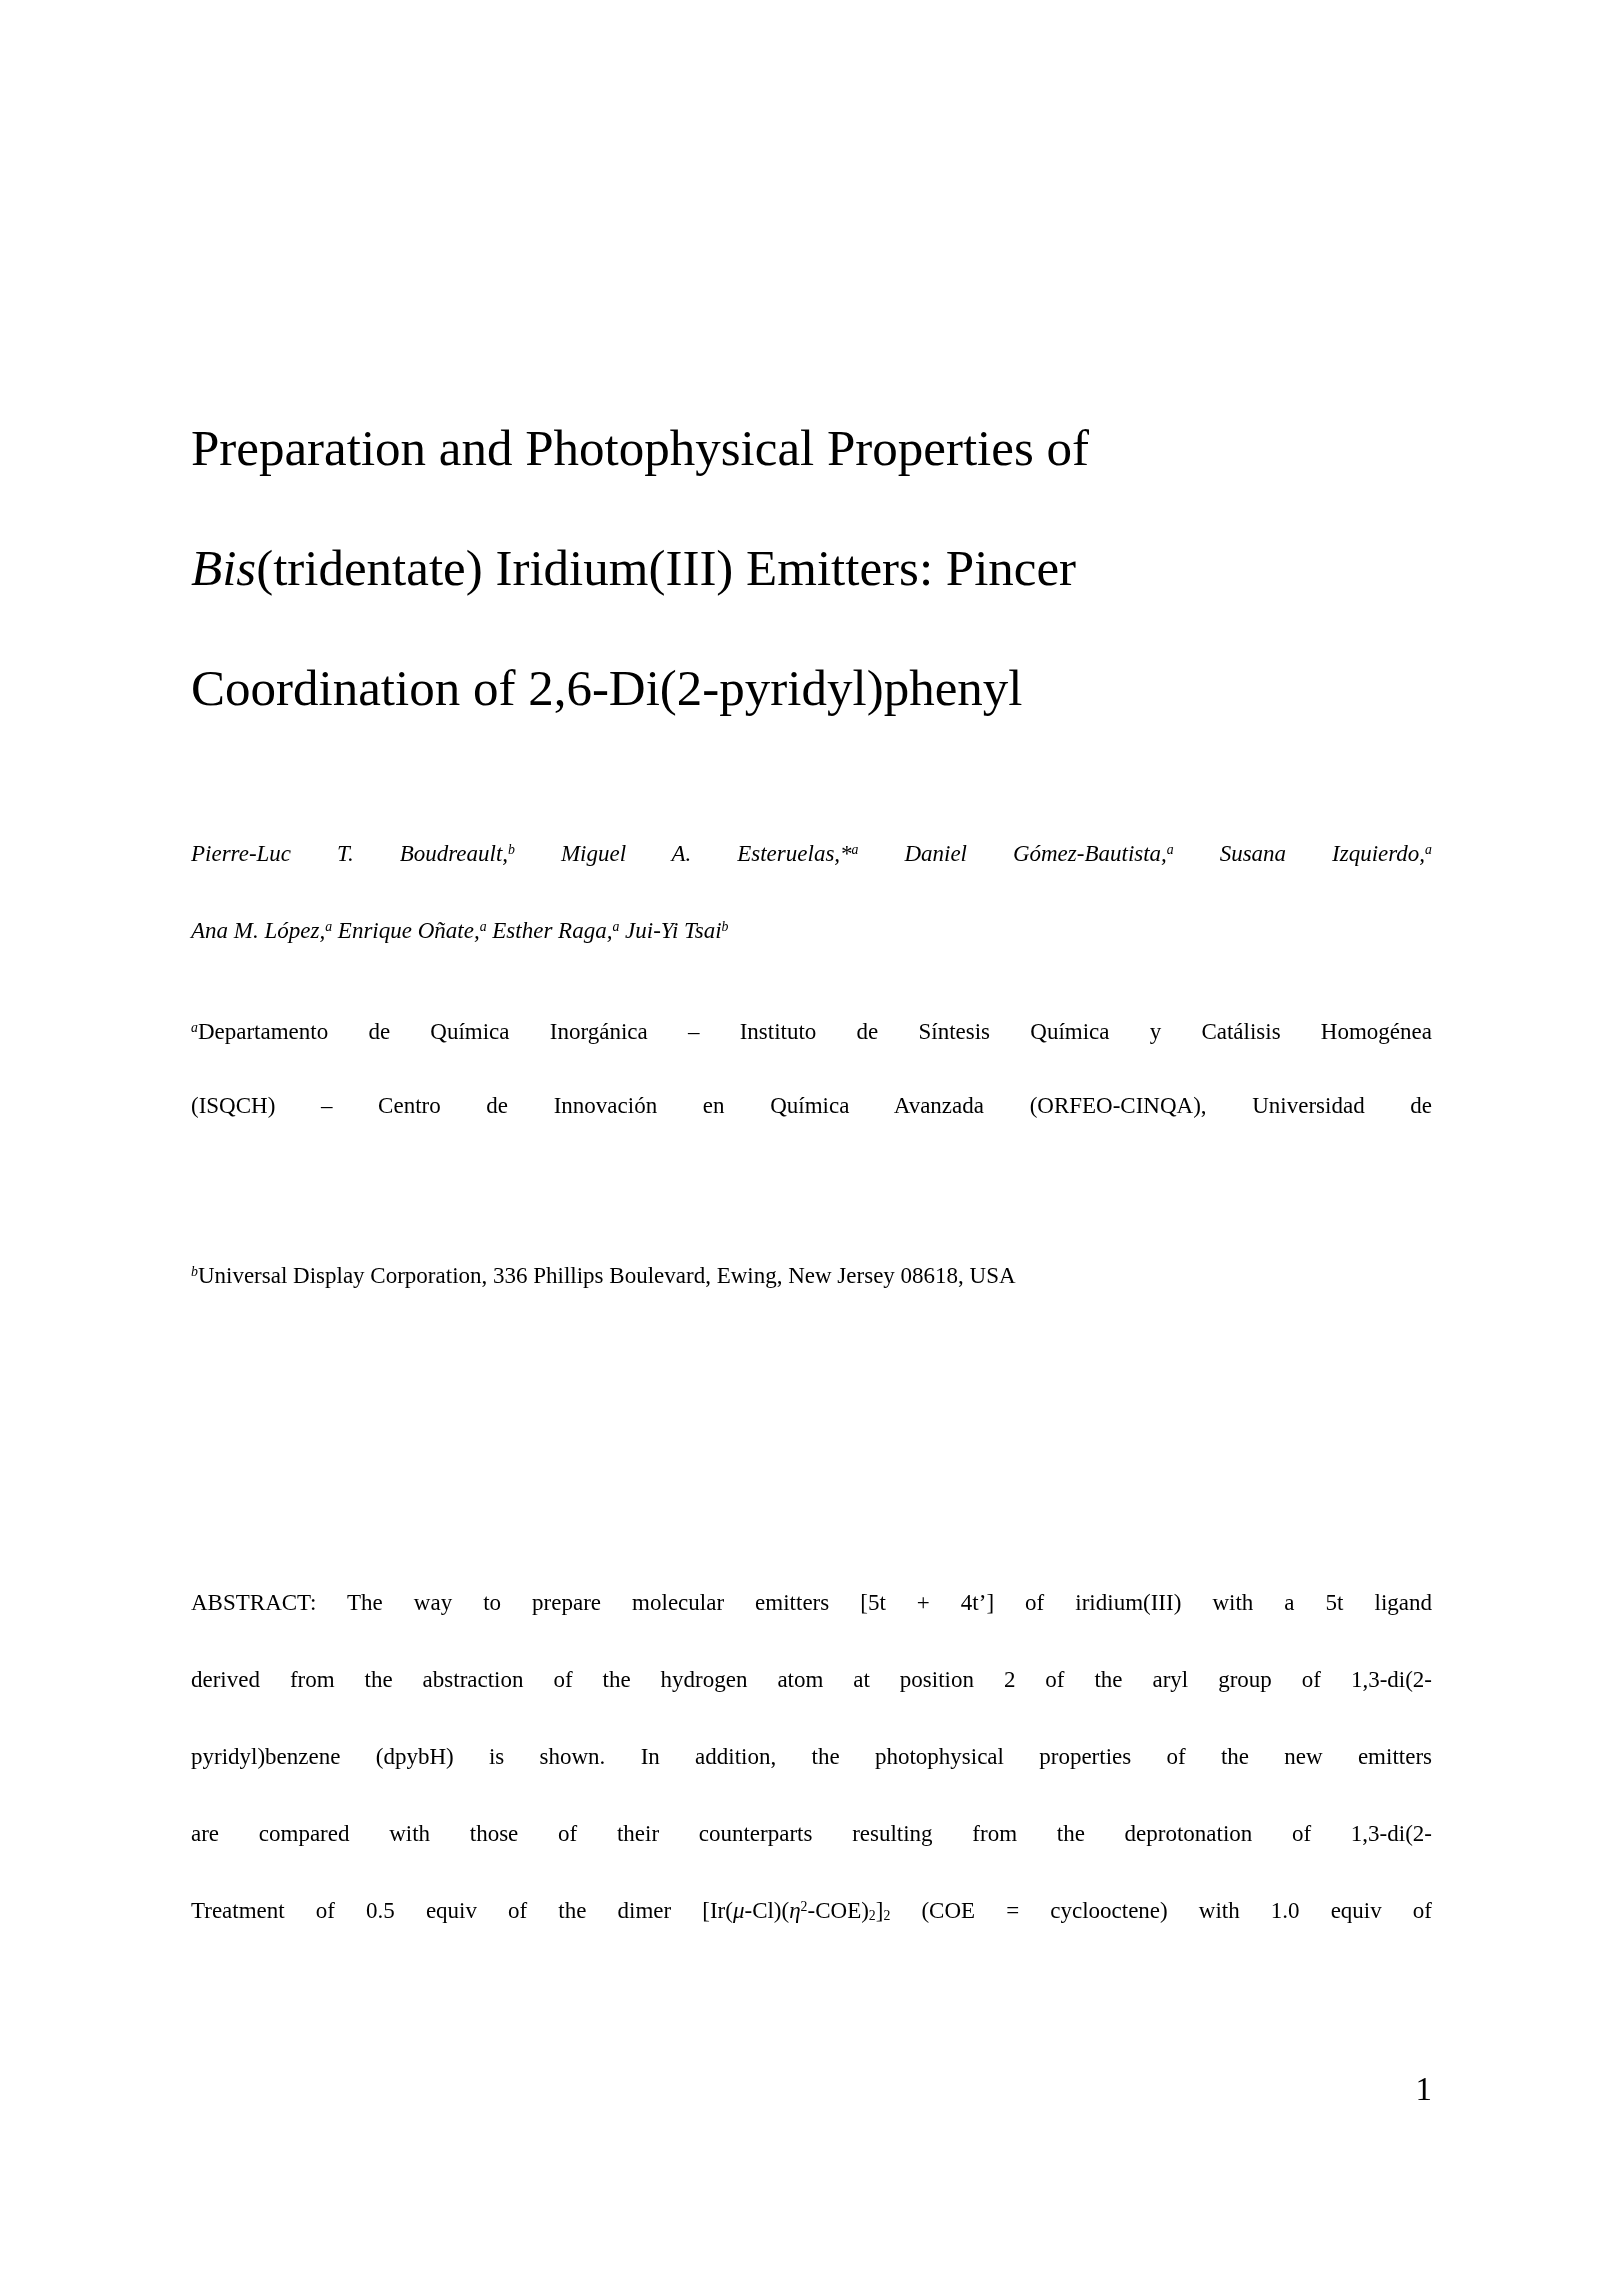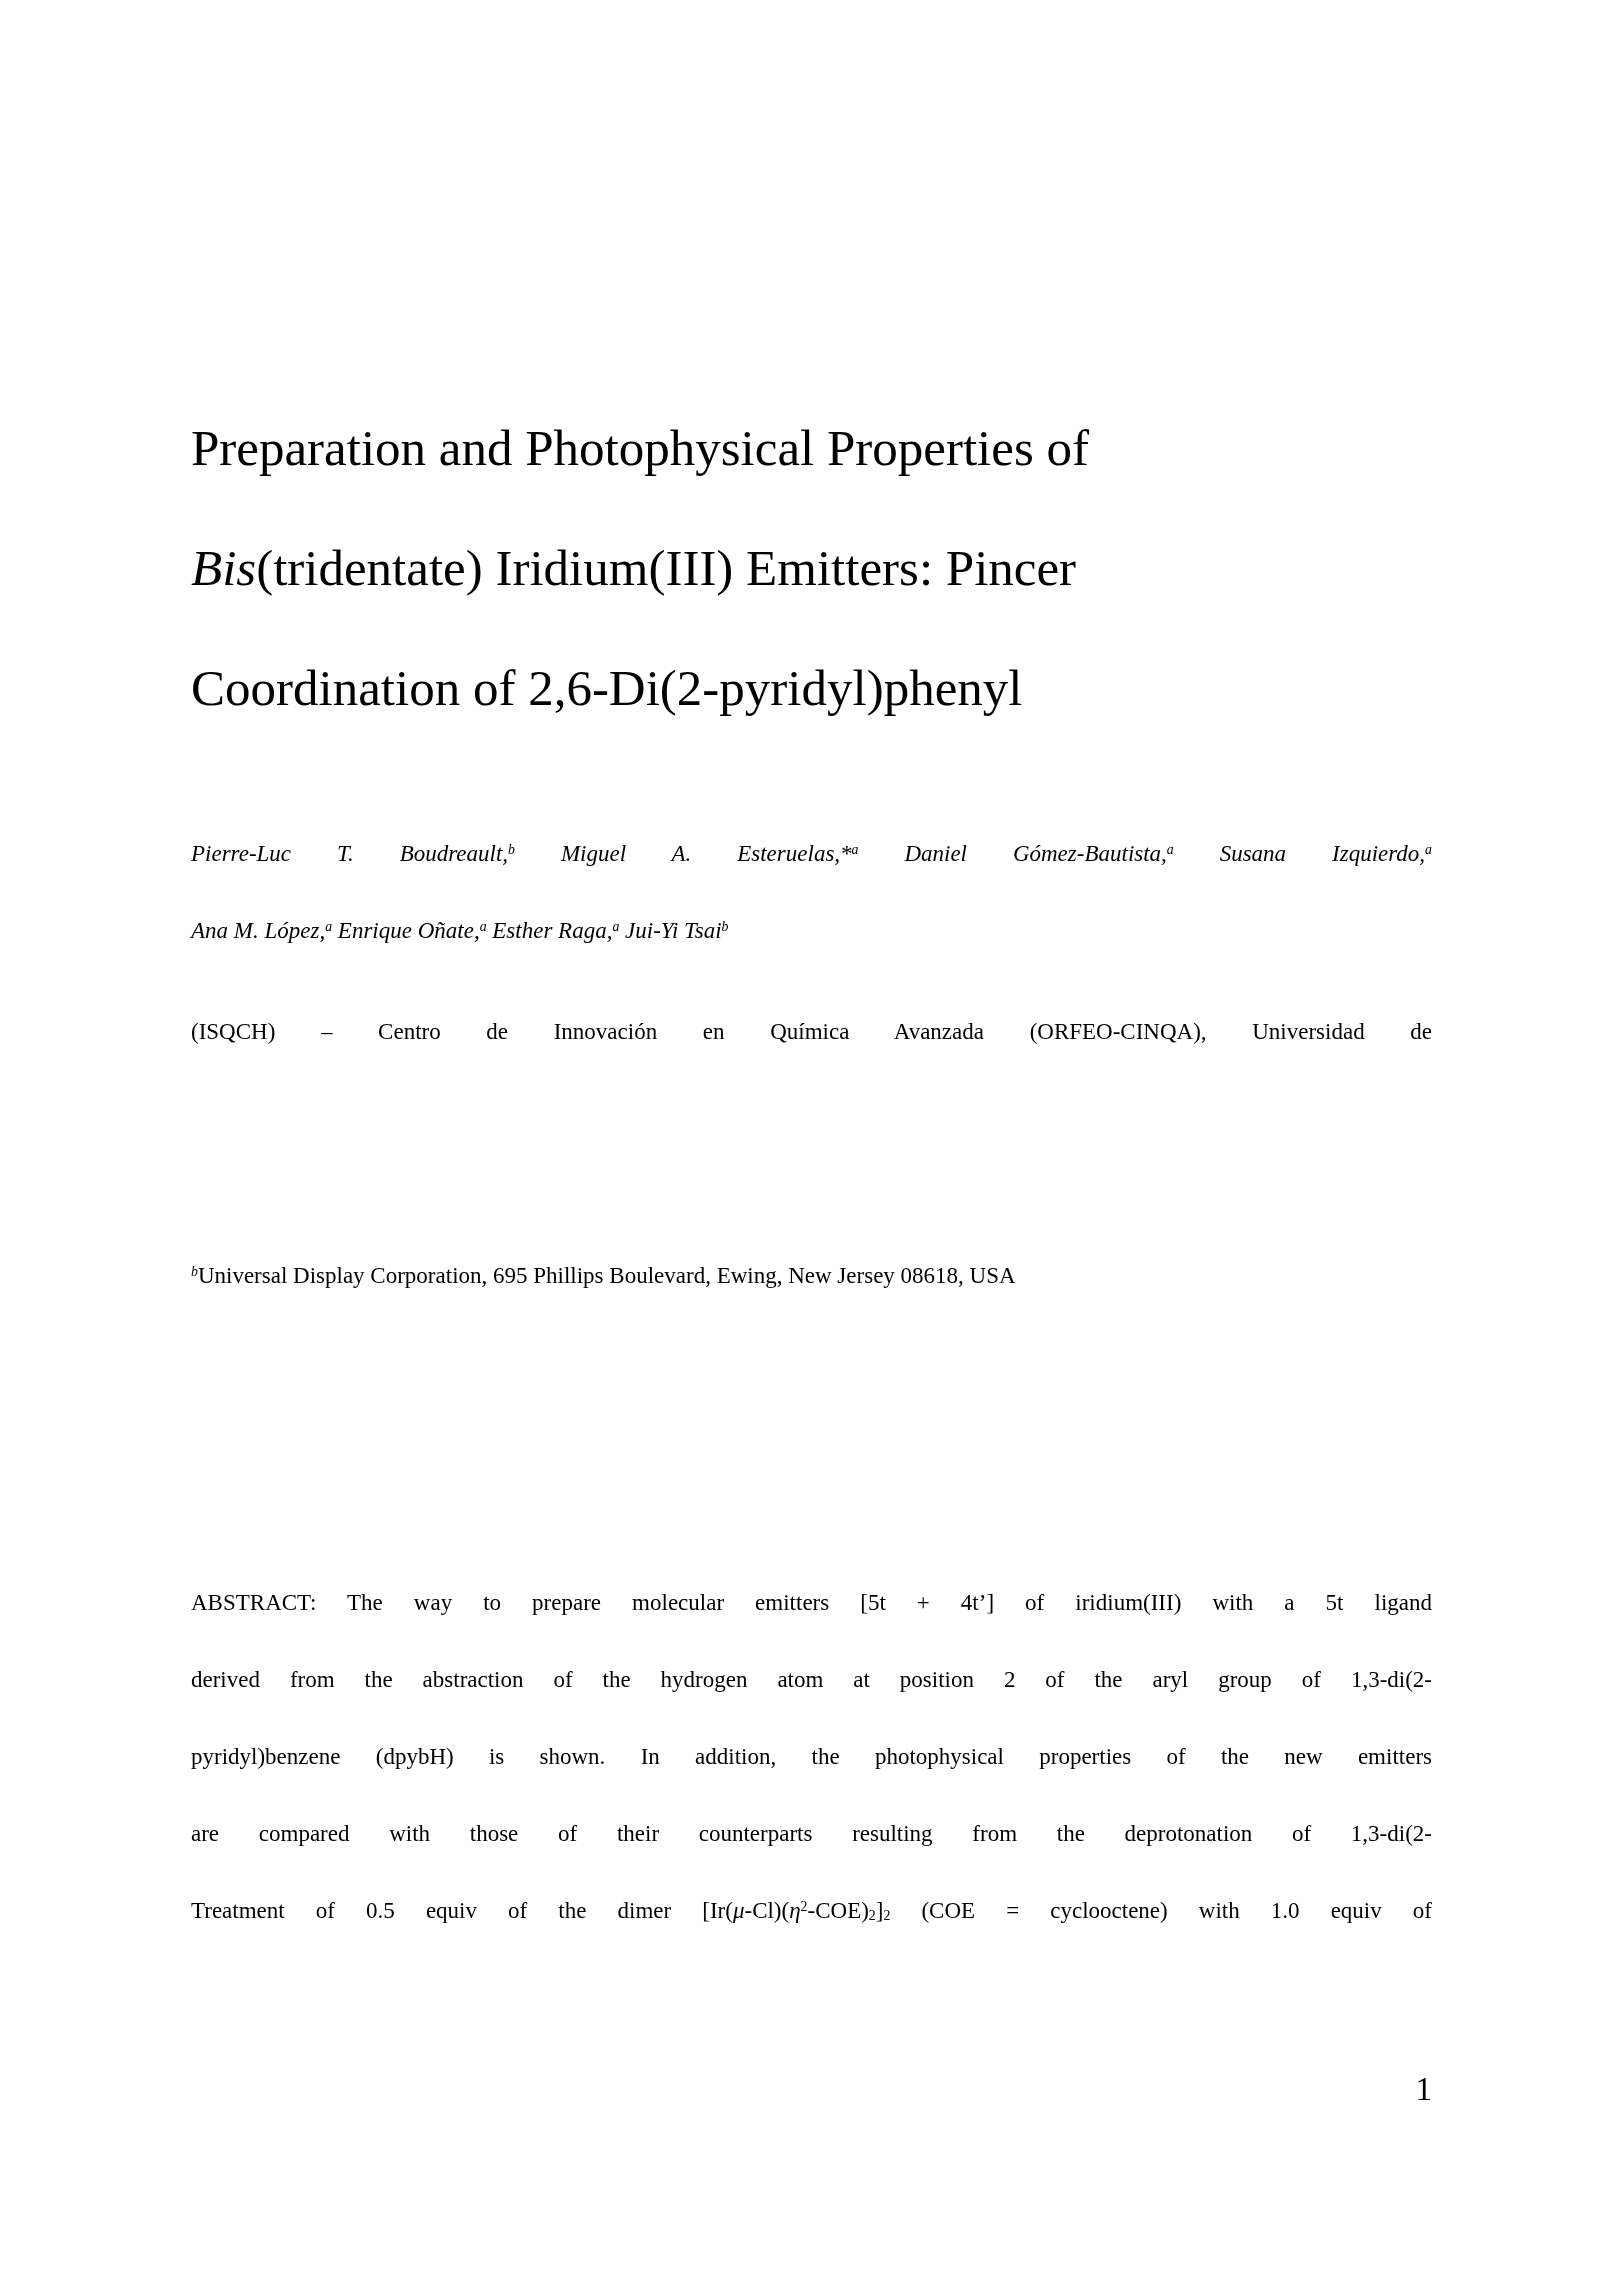--- a/index.html
+++ b/index.html
@@ -68,25 +68,26 @@
     <div class="ln"><span class="it">Bis</span><span>(tridentate) Iridium(III) Emitters: Pincer</span></div>
     <div class="ln"><span>Coordination of 2,6-Di(2-pyridyl)phenyl</span></div>
   </div>
 
   <div class="block body-block" style="top:815px">
     <div class="ln j"><span class="it">Pierre-Luc T. Boudreault,</span><sup class="it">b</sup><span class="it"> Miguel A. Esteruelas,*</span><sup class="it">a</sup><span class="it"> Daniel Gómez-Bautista,</span><sup class="it">a</sup><span class="it"> Susana Izquierdo,</span><sup class="it">a</sup></div>
     <div class="ln"><span class="it">Ana M. López,</span><sup class="it">a</sup><span class="it"> Enrique Oñate,</span><sup class="it">a</sup><span class="it"> Esther Raga,</span><sup class="it">a</sup><span class="it"> Jui-Yi Tsai</span><sup class="it">b</sup></div>
   </div>
 
   <div class="block body-block affil-a-block" style="top:995px">
+    <div class="ln j"><sup class="it">a</sup><span>Departamento de Química Inorgánica – Instituto de Síntesis Química y Catálisis Homogénea</span></div>
     <div class="ln j"><span>(ISQCH) – Centro de Innovación en Química Avanzada (ORFEO-CINQA), Universidad de</span></div>
   </div>
 
   <div class="block body-block" style="top:1237px">
-    <div class="ln"><sup class="it">b</sup><span>Universal Display Corporation, 695 Phillips Boulevard, Ewing, New Jersey 08618, USA</span></div>
+    <div class="ln"><sup class="it">b</sup><span>Universal Display Corporation, 336 Phillips Boulevard, Ewing, New Jersey 08618, USA</span></div>
   </div>
 
   <div class="block body-block" style="top:1564px">
     <div class="ln j"><span>ABSTRACT: The way to prepare molecular emitters [5t + 4t’] of iridium(III) with a 5t ligand</span></div>
     <div class="ln j"><span>derived from the abstraction of the hydrogen atom at position 2 of the aryl group of 1,3-di(2-</span></div>
     <div class="ln j"><span>pyridyl)benzene (dpybH) is shown. In addition, the photophysical properties of the new emitters</span></div>
     <div class="ln j"><span>are compared with those of their counterparts resulting from the deprotonation of 1,3-di(2-</span></div>
     <div class="ln j"><span>Treatment of 0.5 equiv of the dimer [Ir(</span><span class="it">μ</span><span>-Cl)(</span><span class="it">η</span><sup>2</sup><span>-COE)</span><sub>2</sub><span>]</span><sub>2</sub><span> (COE = cyclooctene) with 1.0 equiv of</span></div>
   </div>
 

